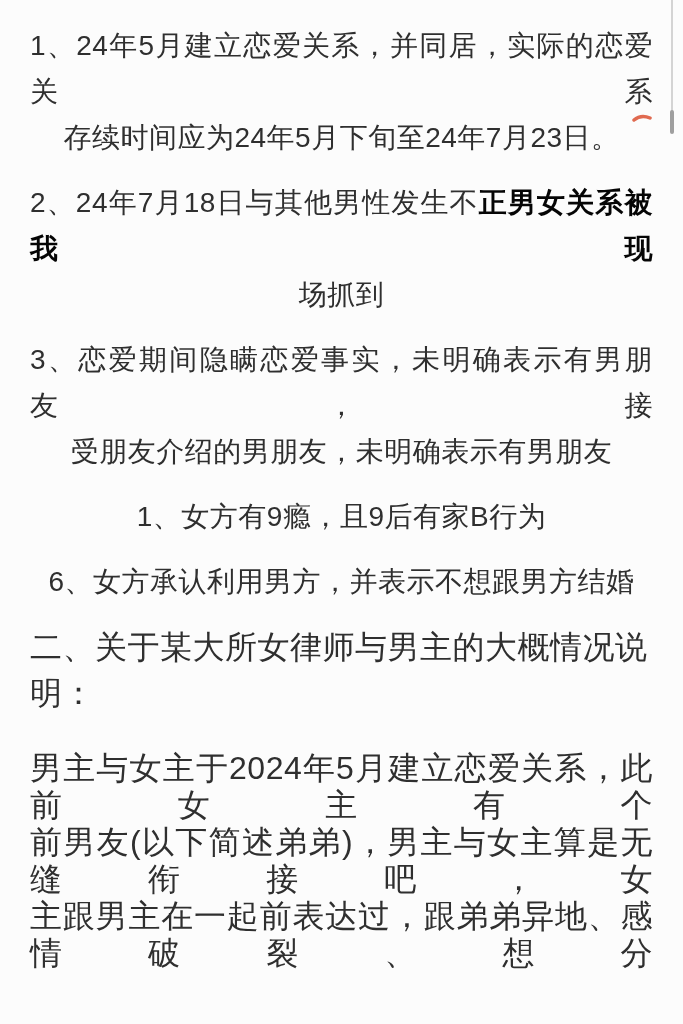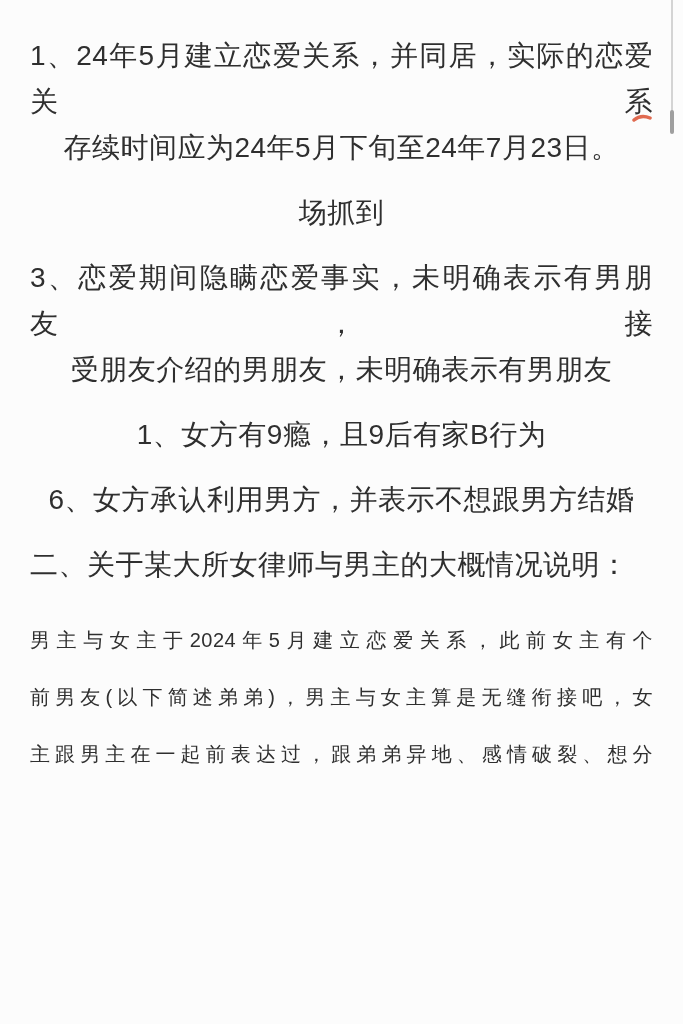--- a/index.html
+++ b/index.html
@@ -18,47 +18,47 @@
   .page {
     position: relative;
     width: 683px;
     height: 1024px;
     background: #fcfcfc;
   }
   .content {
     padding: 15px 30px 0 30px;
   }
   .item {
-    margin: 18px 0 19px 0;
+    margin: 8px 0 19px 0;
   }
   .line {
     font-size: 28px;
     line-height: 46px;
     letter-spacing: 0.5px;
     white-space: nowrap;
     text-align: center;
   }
   .fill {
     white-space: normal;
     text-align: justify;
     text-align-last: justify;
   }
   .overlay-text {
     color: #050505;
     font-weight: 700;
   }
   .heading {
-    font-size: 28px;
+    font-size: 32px;
     line-height: 46px;
     letter-spacing: 0.5px;
-    margin: 0 0 24px 0;
+    margin: 0 0 34px 0;
   }
   .pline {
-    font-size: 20px;
-    line-height: 57px;
+    font-size: 32px;
+    line-height: 37px;
     letter-spacing: 0.5px;
     white-space: nowrap;
   }
   .pline.fill {
     white-space: normal;
   }
   .red-mark {
     position: absolute;
     left: 632px;
     top: 110px;
@@ -88,20 +88,21 @@
 
 <div class="page">
   <div class="content">
 
     <div class="item">
       <div class="line fill">1、24年5月建立恋爱关系，并同居，实际的恋爱关系</div>
       <div class="line">存续时间应为24年5月下旬至24年7月23日。</div>
     </div>
 
     <div class="item">
+      <div class="line fill"><span>2、24年7月18日与其他男性发生不</span><span class="overlay-text">正男女关系被我现</span></div>
       <div class="line">场抓到</div>
     </div>
 
     <div class="item">
       <div class="line fill">3、恋爱期间隐瞒恋爱事实，未明确表示有男朋友，接</div>
       <div class="line">受朋友介绍的男朋友，未明确表示有男朋友</div>
     </div>
 
 
     <div class="item">

